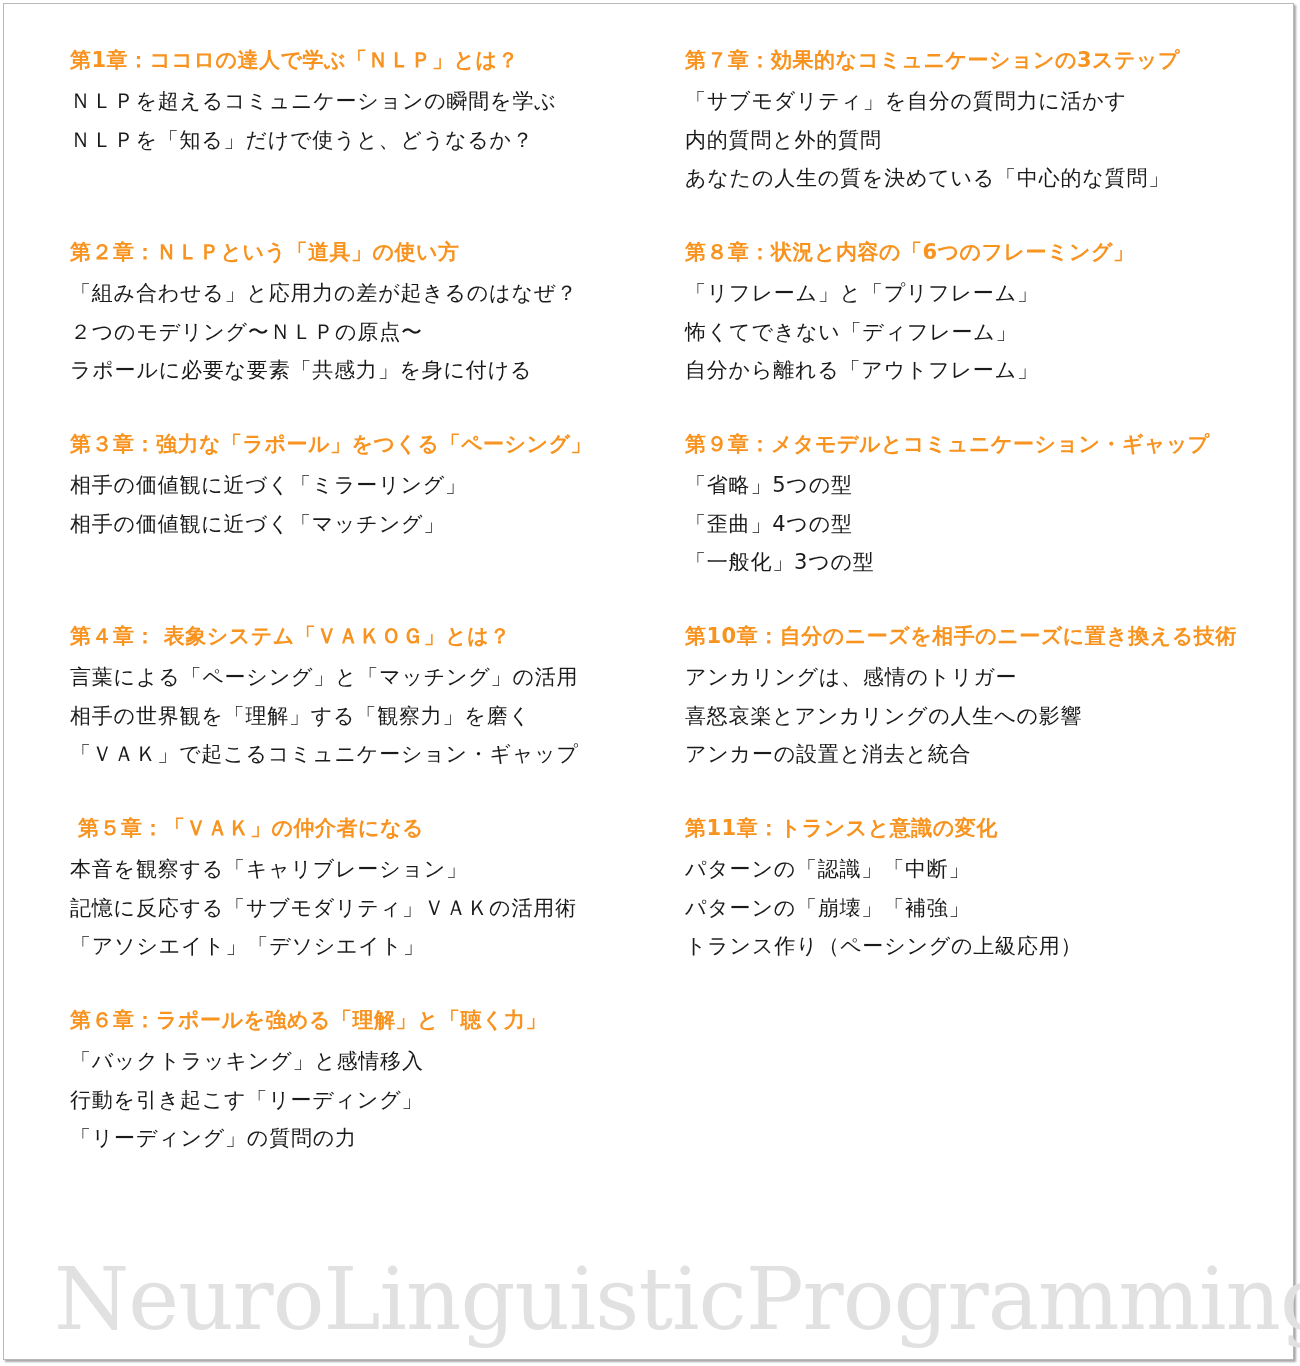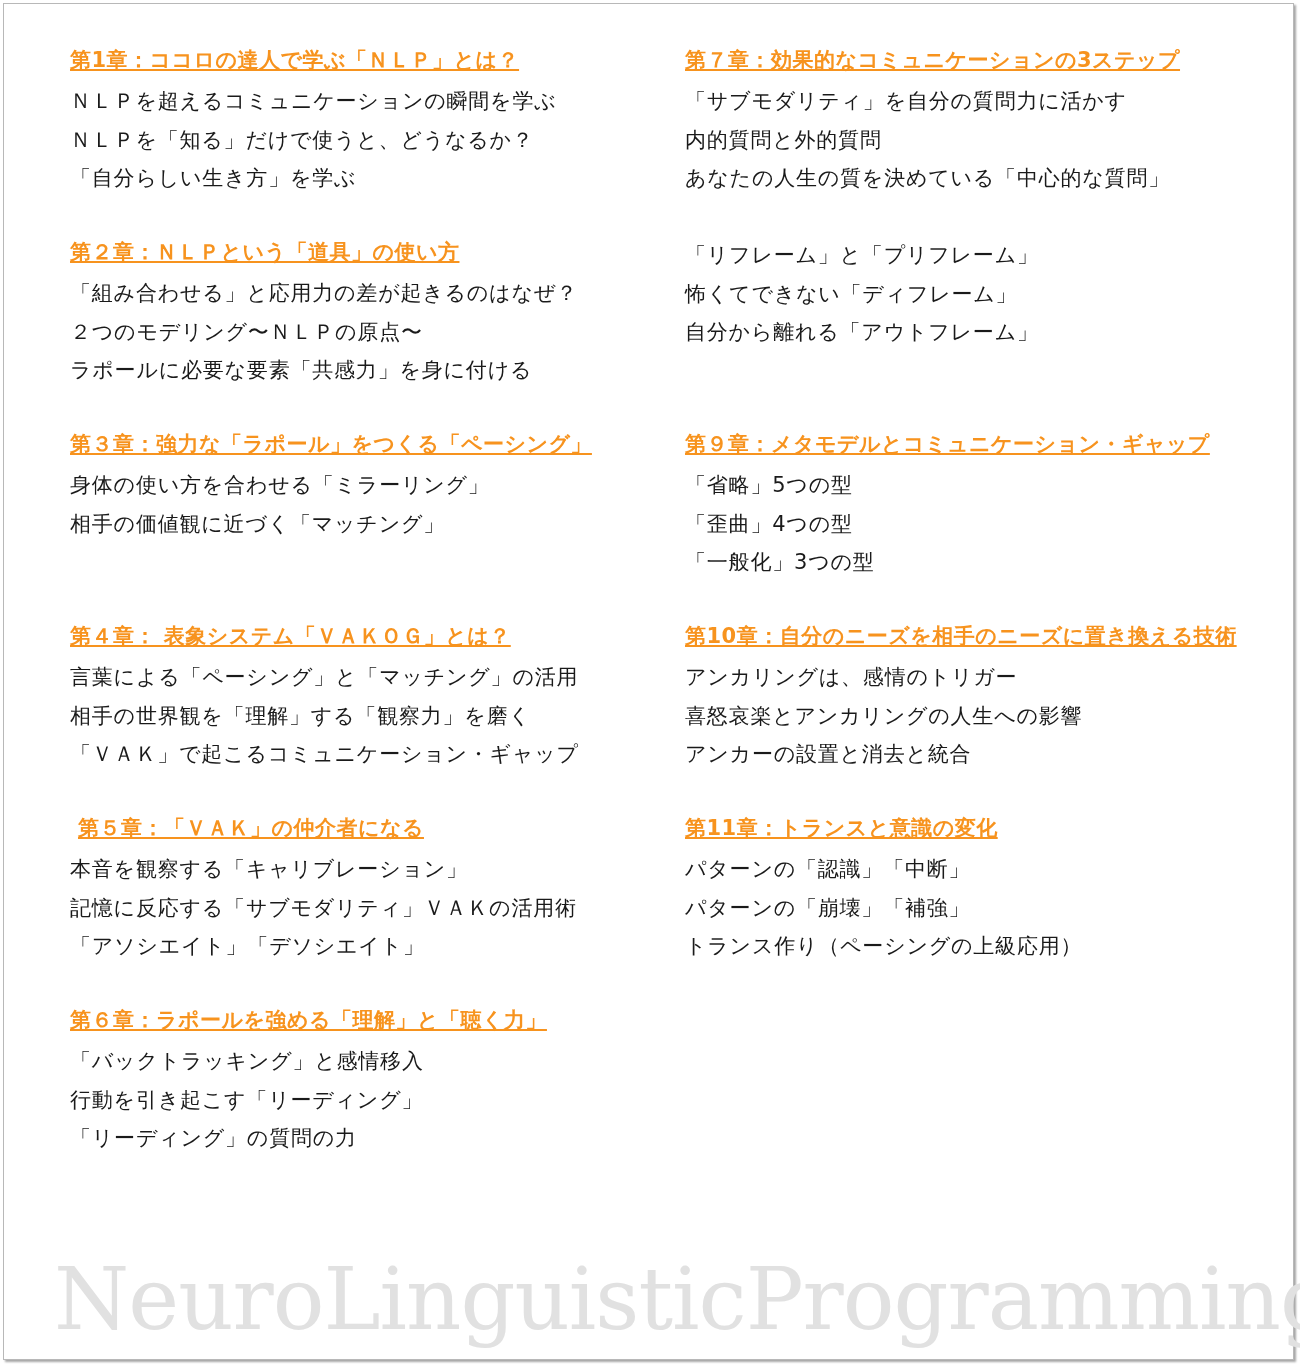--- a/index.html
+++ b/index.html
@@ -34,21 +34,20 @@
       height: 192px;
     }
     .chapter-title {
       color: #f7931e;
       font-weight: bold;
       font-size: 21px;
       line-height: 32px;
       height: 38px;
       white-space: nowrap;
       letter-spacing: 0.5px;
-      text-decoration: underline;
     }
     .chapter-title.indent { padding-left: 8px; }
     .topic {
       color: #1a1a1a;
       font-size: 21px;
       line-height: 38px;
       height: 38.5px;
       white-space: nowrap;
       letter-spacing: 0.8px;
     }
@@ -69,33 +68,32 @@
 <body>
 
 <div class="frame">
 
   <div class="column col-left">
 
     <div class="chapter">
       <div class="chapter-title">第1章：ココロの達人で学ぶ「ＮＬＰ」とは？</div>
       <div class="topic">ＮＬＰを超えるコミュニケーションの瞬間を学ぶ</div>
       <div class="topic">ＮＬＰを「知る」だけで使うと、どうなるか？</div>
-      <div class="topic">「自分らしい生き方」を学ぶ</div>
     </div>
 
     <div class="chapter">
       <div class="chapter-title">第２章：ＮＬＰという「道具」の使い方</div>
       <div class="topic">「組み合わせる」と応用力の差が起きるのはなぜ？</div>
       <div class="topic">２つのモデリング〜ＮＬＰの原点〜</div>
       <div class="topic">ラポールに必要な要素「共感力」を身に付ける</div>
     </div>
 
     <div class="chapter">
       <div class="chapter-title">第３章：強力な「ラポール」をつくる「ペーシング」</div>
-      <div class="topic">身体の使い方を合わせる「ミラーリング」</div>
+      <div class="topic">相手の価値観に近づく「ミラーリング」</div>
       <div class="topic">相手の価値観に近づく「マッチング」</div>
     </div>
 
     <div class="chapter">
       <div class="chapter-title">第４章： 表象システム「ＶＡＫＯＧ」とは？</div>
       <div class="topic">言葉による「ペーシング」と「マッチング」の活用</div>
       <div class="topic">相手の世界観を「理解」する「観察力」を磨く</div>
       <div class="topic">「ＶＡＫ」で起こるコミュニケーション・ギャップ</div>
     </div>
 
@@ -118,20 +116,21 @@
   <div class="column col-right">
 
     <div class="chapter">
       <div class="chapter-title">第７章：効果的なコミュニケーションの3ステップ</div>
       <div class="topic">「サブモダリティ」を自分の質問力に活かす</div>
       <div class="topic">内的質問と外的質問</div>
       <div class="topic">あなたの人生の質を決めている「中心的な質問」</div>
     </div>
 
     <div class="chapter">
+      <div class="chapter-title">第８章：状況と内容の「6つのフレーミング」</div>
       <div class="topic">「リフレーム」と「プリフレーム」</div>
       <div class="topic">怖くてできない「ディフレーム」</div>
       <div class="topic">自分から離れる「アウトフレーム」</div>
     </div>
 
     <div class="chapter">
       <div class="chapter-title">第９章：メタモデルとコミュニケーション・ギャップ</div>
       <div class="topic">「省略」5つの型</div>
       <div class="topic">「歪曲」4つの型</div>
       <div class="topic">「一般化」3つの型</div>

